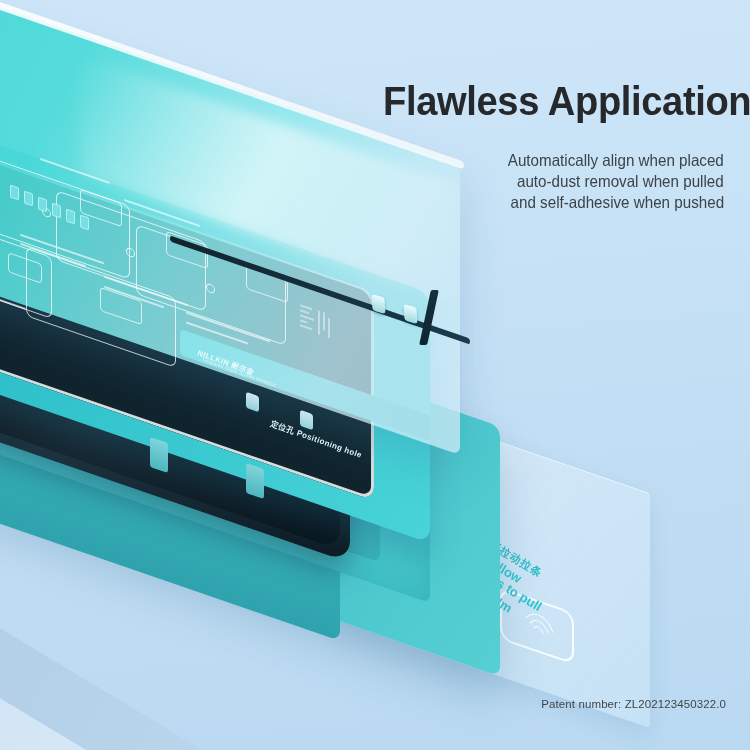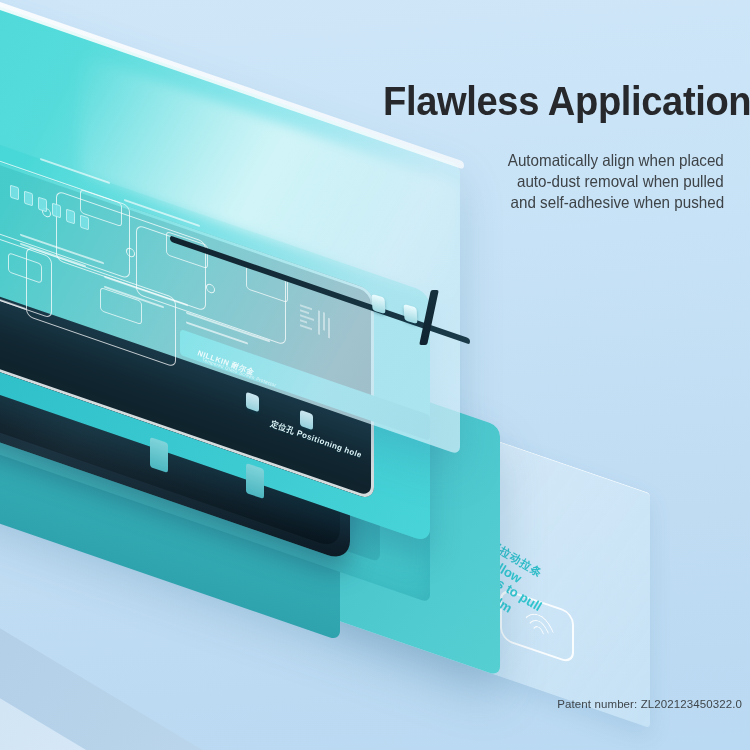--- a/index.html
+++ b/index.html
@@ -303,21 +303,21 @@
     color:#3d4347;
     transform:scaleX(.92);
     transform-origin:right top;
     white-space:nowrap;
   }
   .sub1 { top:150px; }
   .sub2 { top:171px; }
   .sub3 { top:192px; }
 
   .patent {
-    position:absolute; right:8px; bottom:40px;
+    position:absolute; right:24px; bottom:40px;
     font-size:11.5px;
     color:#3f464b;
     letter-spacing:.1px;
     white-space:nowrap;
   }
 </style>
 </head>
 <body>
 
 <div id="stage">

